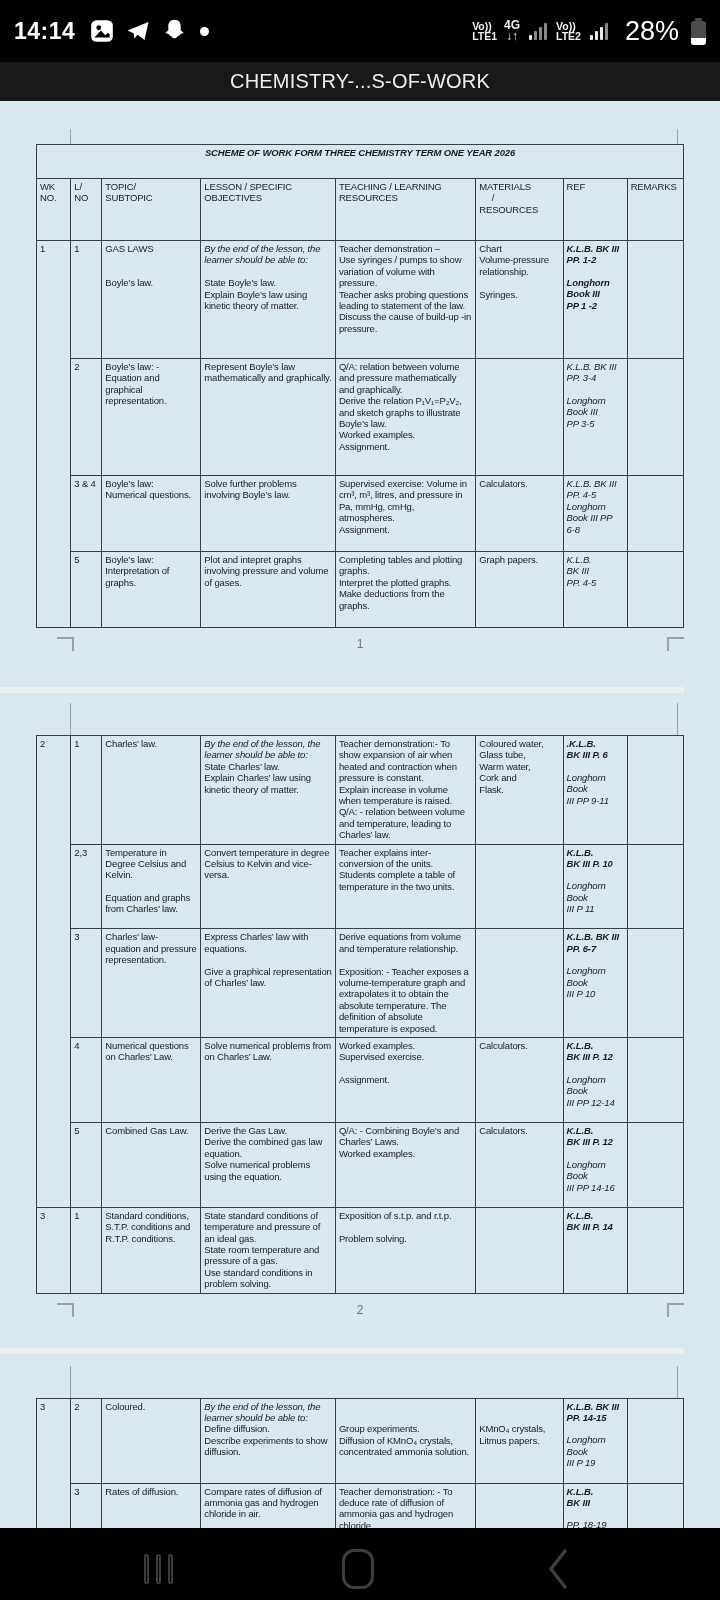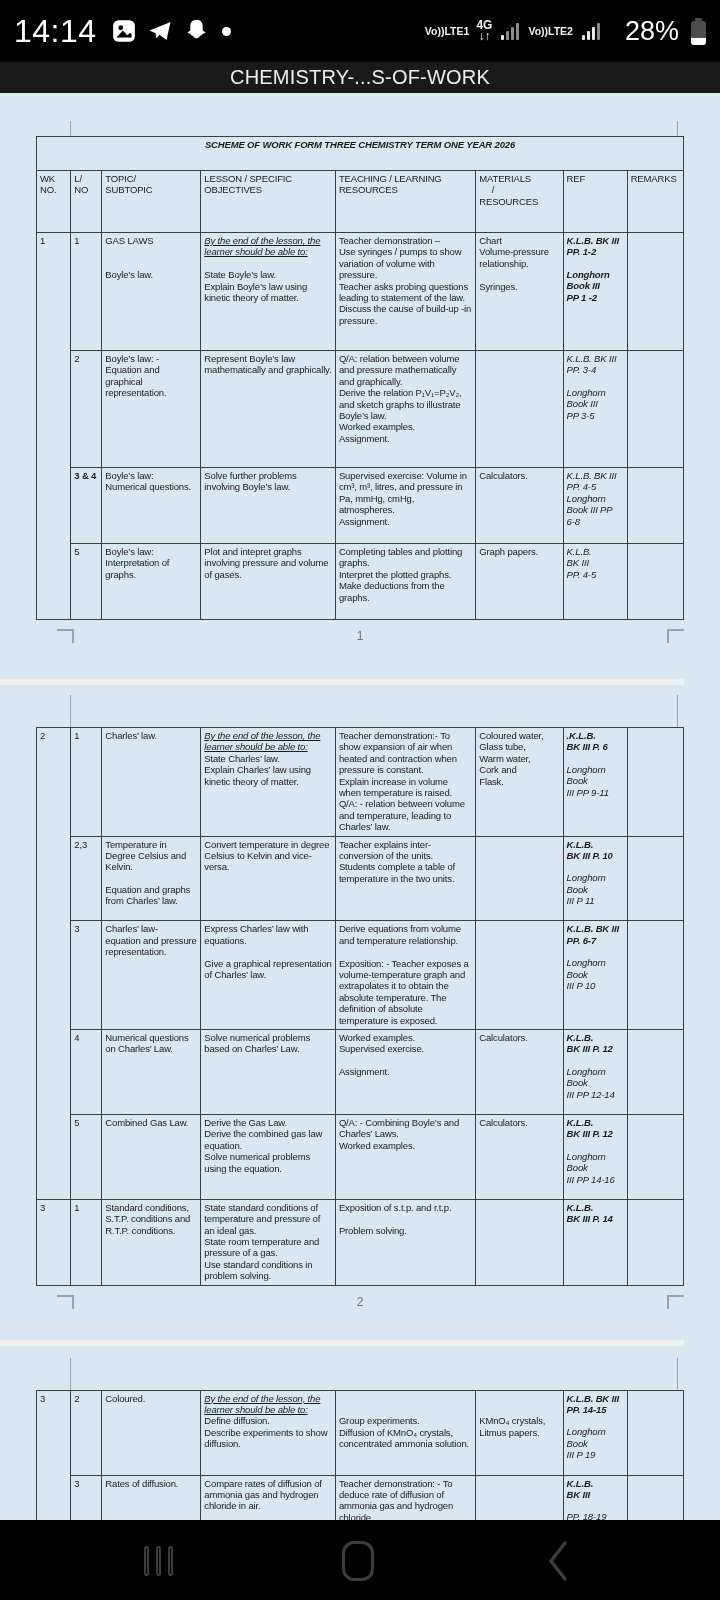--- a/index.html
+++ b/index.html
@@ -1,47 +1,47 @@
 <!DOCTYPE html>
 <html><head>
 <meta charset="utf-8">
 <style>
   html,body{margin:0;padding:0}
   body{width:720px;height:1600px;overflow:hidden;background:#d9e7f1;font-family:"Liberation Sans",sans-serif;-webkit-font-smoothing:antialiased}
 
   
   .status-bar{height:62px;background:#000;color:#fff;display:flex;align-items:center;padding:0 14px;box-sizing:border-box}
-  .sb-time{font-size:32px;font-weight:400;letter-spacing:.5px;margin-right:14px}
+  .sb-time{font-size:23px;font-weight:700;letter-spacing:.5px;margin-right:14px}
   .sb-ic{display:inline-flex;align-items:center;margin-right:10px}
   .sb-dot{width:9px;height:9px;border-radius:50%;background:#fff;margin-left:2px}
   .sb-right{margin-left:auto;display:flex;align-items:center;gap:7px}
-  .sim{display:flex;flex-direction:row;align-items:flex-start;line-height:10.5px;font-size:10.5px;font-weight:bold;color:#f2f2f2}
+  .sim{display:flex;flex-direction:column;align-items:flex-start;line-height:10.5px;font-size:10.5px;font-weight:bold;color:#f2f2f2}
   .netb{display:flex;flex-direction:column;align-items:center;line-height:11px;font-size:12px;font-weight:bold;color:#f2f2f2}
   .bars{display:flex;align-items:flex-end;gap:2px;height:18px;margin:0 2px}
   .bars i{display:block;width:3px;border-radius:1px}
-  .sb-batt-pct{font-size:27px;margin-left:16px}
+  .sb-batt-pct{font-size:27px;margin-left:8px}
   .batt{width:15px;height:24px;border-radius:3px;background:#4d4d4d;position:relative;margin-left:5px;margin-top:3px}
   .batt:before{content:"";position:absolute;top:-3px;left:4px;width:7px;height:3px;border-radius:1px;background:#4d4d4d}
   .batt .lvl{position:absolute;bottom:0;left:0;right:0;height:28%;background:#fff;border-radius:0 0 3px 3px}
 
   
-  .title-bar{height:31px;background:#191919;color:#efefef;display:flex;align-items:center;justify-content:center;font-size:20px;letter-spacing:.2px}
+  .title-bar{height:39px;background:#191919;color:#efefef;display:flex;align-items:center;justify-content:center;font-size:20px;letter-spacing:.2px}
 
   
   .doc{height:1427px;overflow:hidden;background:#d9e7f1;padding-top:28px;box-sizing:border-box}
   .page{width:648px;margin:0 auto;position:relative}
   .ticks{position:relative}
   .tick{position:absolute;top:0;bottom:0;width:1px;background:#98a2a9}
   .tick-l{left:34px}.tick-r{right:6px}
   table.sow{width:100%;border-collapse:collapse;table-layout:fixed;background:#d9e7f1}
   table.sow td{border:1px solid #3d3d3d;vertical-align:top;padding:2px 3px 3px 3px;font-size:9.5px;line-height:1.2;color:#1b1b1b;letter-spacing:-.15px;white-space:pre-line;word-wrap:break-word;overflow:hidden}
   td.title-cell{text-align:center;vertical-align:middle;color:#e41c23;font-weight:bold;font-style:italic;font-size:13px;height:28px;white-space:normal}
   td.header-cell{vertical-align:middle;font-size:10px;height:56px}
   td.wk-cell,td.lesson-cell{font-size:9.5px}
-  .obj-intro{font-style:italic;text-decoration:underline;display:block}
+  .obj-intro{font-style:italic;display:block}
   .ref-group{font-style:italic;margin-bottom:11px}
   .ref-group.bold{font-weight:bold}
   .pagenum-row{position:relative;height:18px;margin-top:6px;text-align:center}
   .pagenum{font-size:12px;color:#6a737c}
   .cm{position:absolute;top:3px;width:15px;height:12px;border-top:2px solid #98a2a9}
   .cm-l{left:21px;border-right:2px solid #98a2a9}
   .cm-r{right:0;border-left:2px solid #98a2a9}
   .page-separator{width:720px;height:6px;background:#edf0ee;margin-left:-36px}
 
   
@@ -185,21 +185,21 @@
 Worked examples.
 Assignment.</td>
               <td></td>
               <td><div class="ref-group">K.L.B. BK III
 PP. 3-4</div><div class="ref-group">Longhorn
 Book III
 PP 3-5</div></td>
               <td></td>
             </tr>
             <tr>
-              <td class="lesson-cell" style="height: 70px; font-weight: bold;">3 &amp; 4</td>
+              <td class="lesson-cell" style="height: 70px;">3 &amp; 4</td>
               <td>Boyle’s law:
 Numerical questions.</td>
               <td><span>Solve further problems involving Boyle’s law.</span></td>
               <td>Supervised exercise: Volume in cm³, m³, litres, and pressure in Pa, mmHg, cmHg, atmospheres.
 Assignment.</td>
               <td>Calculators.</td>
               <td><div class="ref-group">K.L.B. BK III
 PP. 4-5
 Longhorn
 Book III  PP
@@ -287,21 +287,21 @@
 Exposition: - Teacher exposes a volume-temperature graph and extrapolates it to obtain the absolute temperature. The definition of absolute temperature is exposed.</td>
               <td></td>
               <td><div class="ref-group bold">K.L.B. BK III
 PP. 6-7</div><div class="ref-group">Longhorn Book
 III  P 10</div></td>
               <td></td>
             </tr>
             <tr>
               <td class="lesson-cell" style="height: 62px;">4</td>
               <td>Numerical questions on Charles’ Law.</td>
-              <td><span>Solve numerical problems based on Charles’ Law.</span></td>
+              <td><span>Solve numerical problems from on Charles’ Law.</span></td>
               <td>Worked examples.
 Supervised exercise.
 
 Assignment.</td>
               <td>Calculators.</td>
               <td><div class="ref-group bold">K.L.B.
 BK III P. 12</div><div class="ref-group">Longhorn Book
 III  PP 12-14</div></td>
               <td></td>
             </tr>

